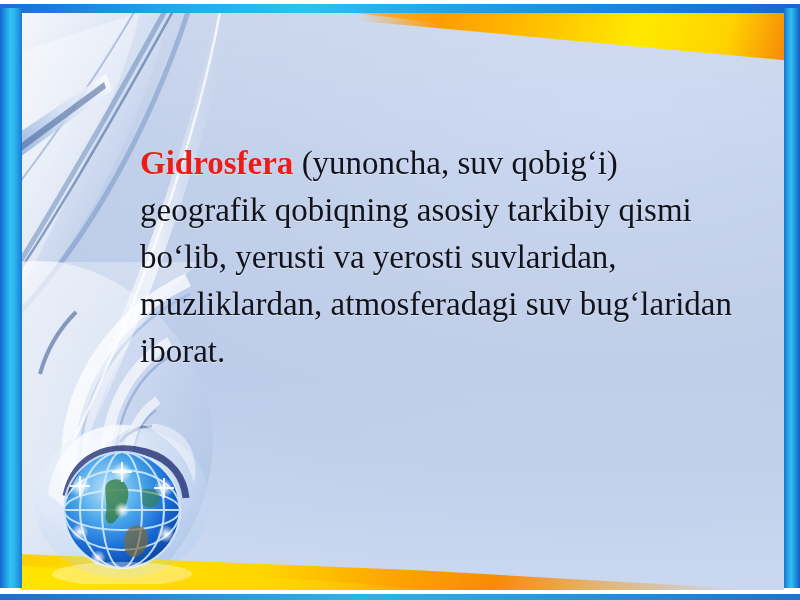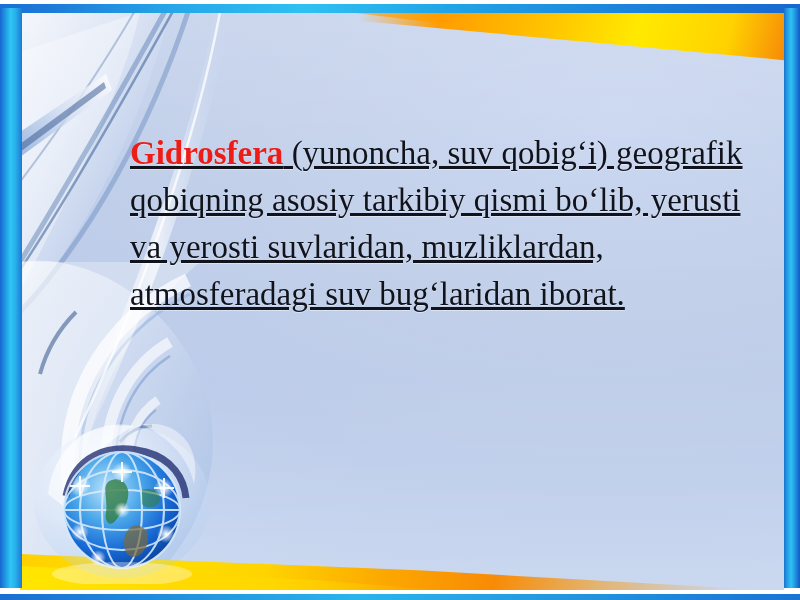--- a/index.html
+++ b/index.html
@@ -167,21 +167,21 @@
     left: 110px;
     top: 118px;
     width: 630px;
     z-index: 30;
     font-family: "Liberation Serif", serif;
     font-size: 33px;
     line-height: 47px;
     color: #10131b;
     text-shadow: 0 1px 0 rgba(255,255,255,0.42);
   }
-  .text-block p { margin: 0; text-decoration: underline; }
+  .text-block p { margin: 10px; }
   .kw {
     color: #ed1c16;
     font-weight: bold;
     text-shadow: 0 1px 0 rgba(255,255,255,0.35);
   }
 </style>
 </head>
 <body>
 
 <div class="slide">

